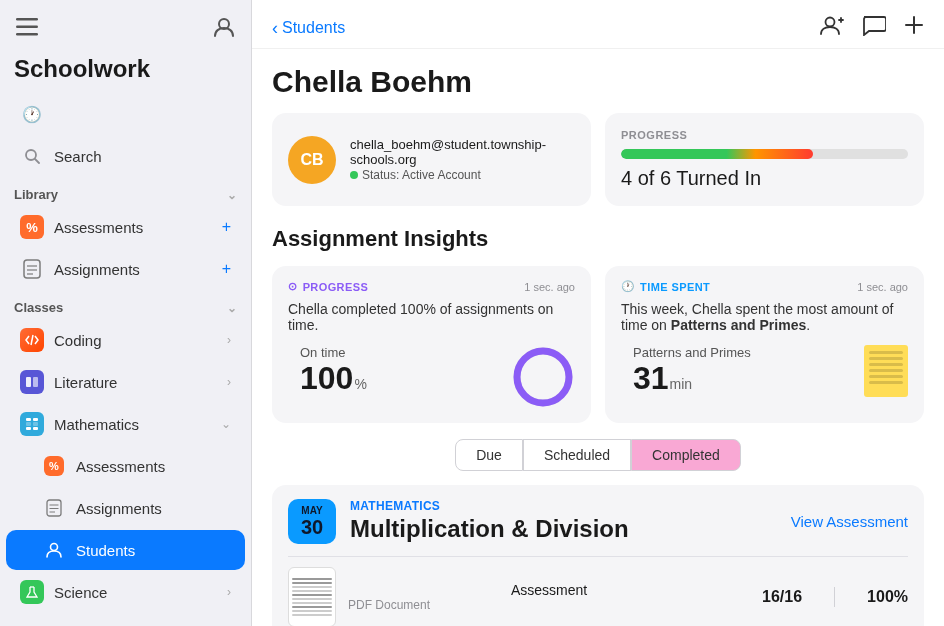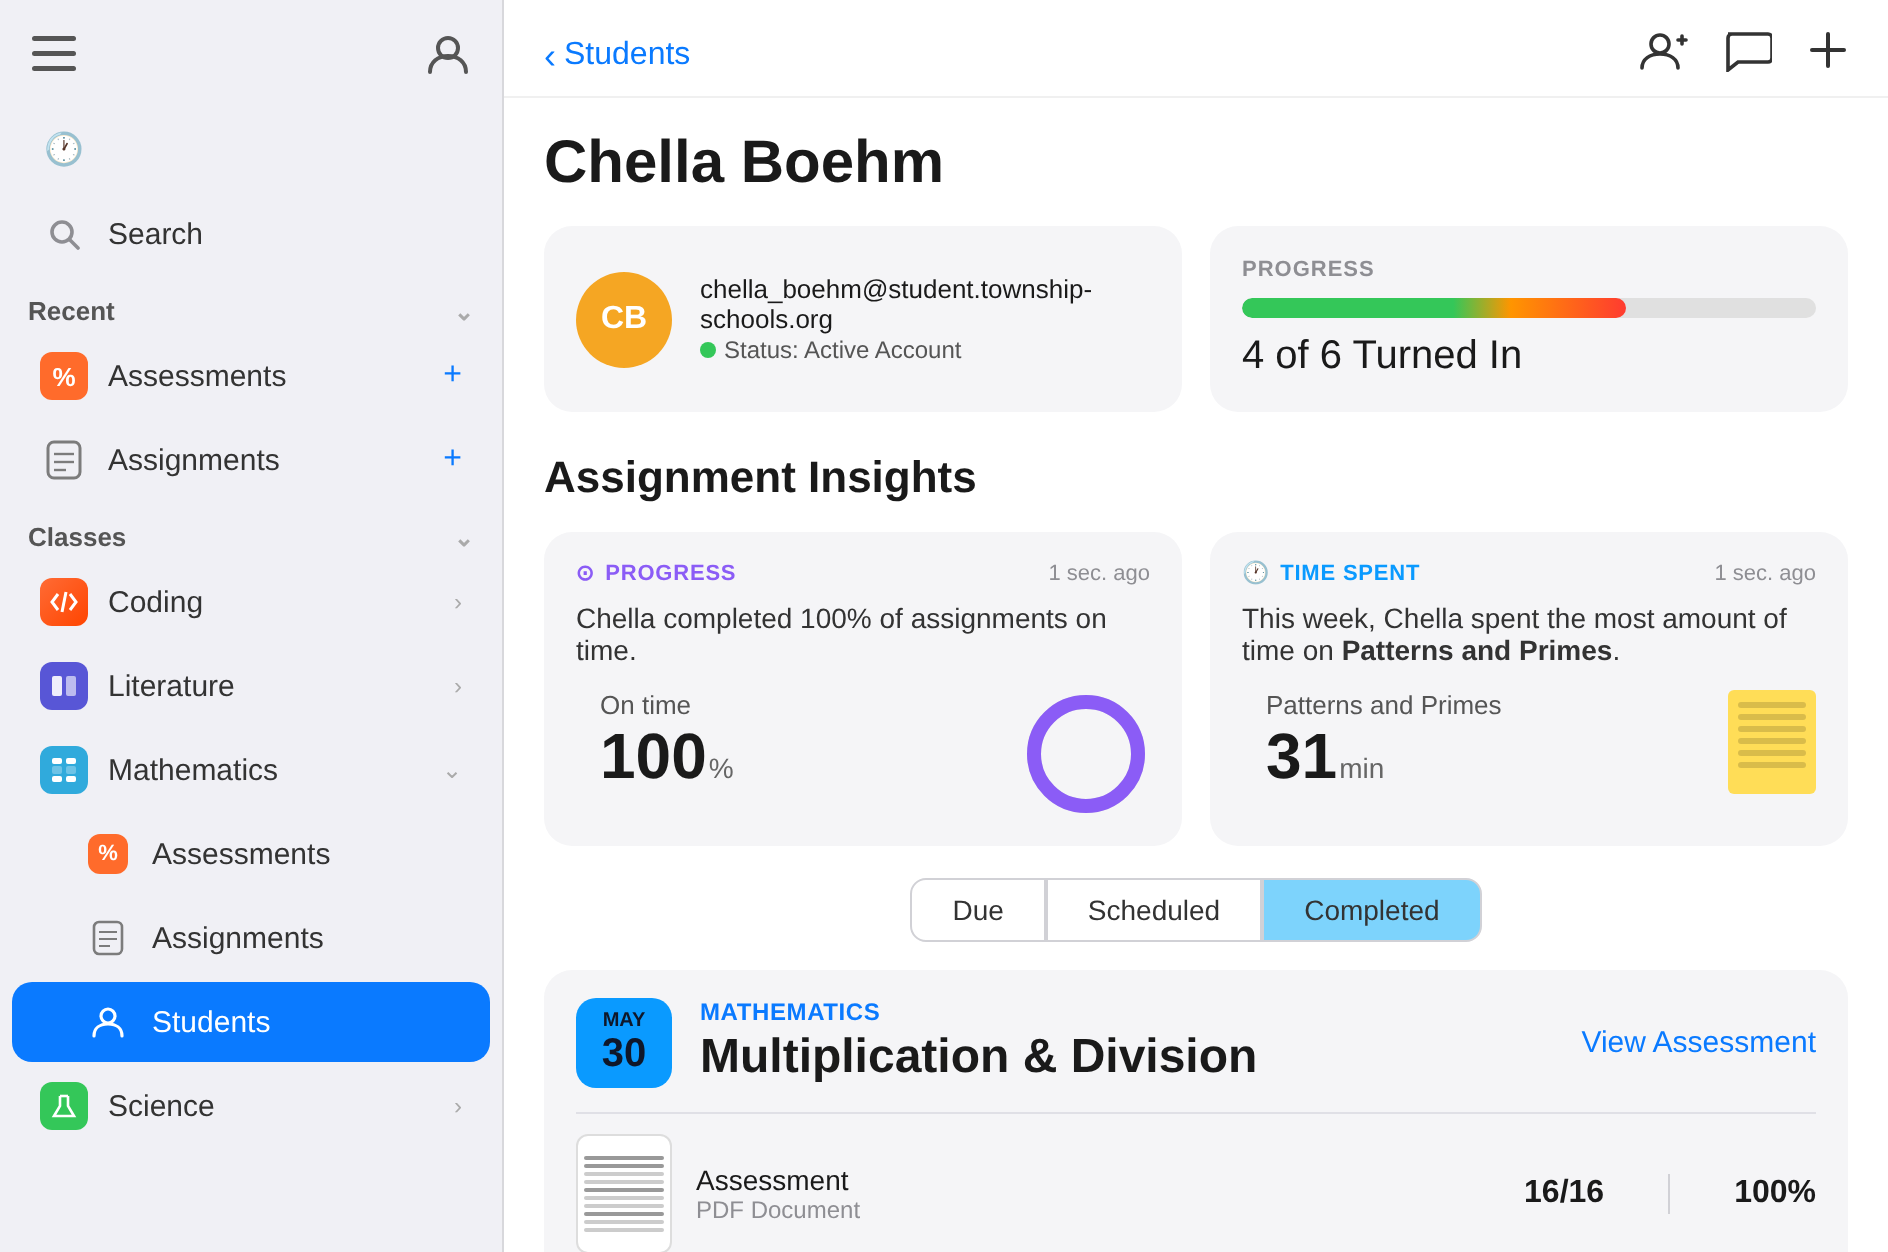--- a/index.html
+++ b/index.html
@@ -178,21 +178,21 @@
     .tab-btn {
       padding: 7px 20px;
       border: 1px solid #d1d1d6;
       background: white;
       font-size: 14px;
       cursor: pointer;
       color: #333;
     }
     .tab-btn:first-child { border-radius: 8px 0 0 8px; }
     .tab-btn:last-child { border-radius: 0 8px 8px 0; }
-    .tab-btn.active { background: #7dd3fc; font-weight: 500; }
+    .tab-btn.active { background: #f9a8d4; font-weight: 500; }
 
     
     .assignment-item {
       background: #f5f5f7;
       border-radius: 14px;
       padding: 14px 16px;
     }
     .assignment-top { display: flex; align-items: flex-start; gap: 14px; }
     .date-badge {
       background: #0a9aff;
@@ -229,21 +229,21 @@
       align-items: center;
       justify-content: center;
       flex-shrink: 0;
       overflow: hidden;
       padding: 3px;
     }
     .pdf-lines { display: flex; flex-direction: column; gap: 2px; width: 100%; }
     .pdf-line { height: 2px; background: #ccc; border-radius: 1px; }
     .pdf-line.dark { background: #999; }
     .doc-info { flex: 1; }
-    .doc-title { font-size: 14px; font-weight: 500; color: #1a1a1a; }
+    .doc-title { font-size: 14px; font-weight: 500; color: #1a1a1a; text-align: center; }
     .doc-type { font-size: 12px; color: #8e8e93; }
     .doc-score { display: flex; gap: 32px; align-items: center; }
     .score-fraction { font-size: 16px; font-weight: 600; color: #1a1a1a; }
     .score-percent { font-size: 16px; font-weight: 600; color: #1a1a1a; }
     .score-divider { width: 1px; height: 20px; background: #d1d1d6; }
   </style>
 </head>
 <body>
 
 <div class="sidebar">
@@ -255,37 +255,38 @@
         <rect y="15" width="22" height="2.5" rx="1.25" fill="#555"></rect>
       </svg>
     </button>
     <button class="icon-btn">
       <svg width="22" height="22" viewBox="0 0 22 22" fill="none">
         <circle cx="11" cy="8" r="5" stroke="#555" stroke-width="2"></circle>
         <path d="M2 20c0-5 4-8 9-8s9 3 9 8" stroke="#555" stroke-width="2" stroke-linecap="round"></path>
       </svg>
     </button>
   </div>
+  <div class="sidebar-title">Schoolwork</div>
 
   <div class="sidebar-item">
     <span class="item-icon icon-recent">🕐</span>
   </div>
 
   <div class="sidebar-item">
     <span class="item-icon icon-search">
       <svg width="16" height="16" viewBox="0 0 16 16" fill="none">
         <circle cx="7" cy="7" r="5" stroke="#8e8e93" stroke-width="1.8"></circle>
         <line x1="11" y1="11" x2="15" y2="15" stroke="#8e8e93" stroke-width="1.8" stroke-linecap="round"></line>
       </svg>
     </span>
     <span class="item-label">Search</span>
   </div>
 
   <div class="sidebar-section-header">
-    <span>Recent</span>
+    <span>Library</span>
     <span class="chevron">⌄</span>
   </div>
   <div class="sidebar-item">
     <span class="item-icon">
       <span class="icon-percent">%</span>
     </span>
     <span class="item-label">Assessments</span>
     <button class="add-btn">+</button>
   </div>
   <div class="sidebar-item">

